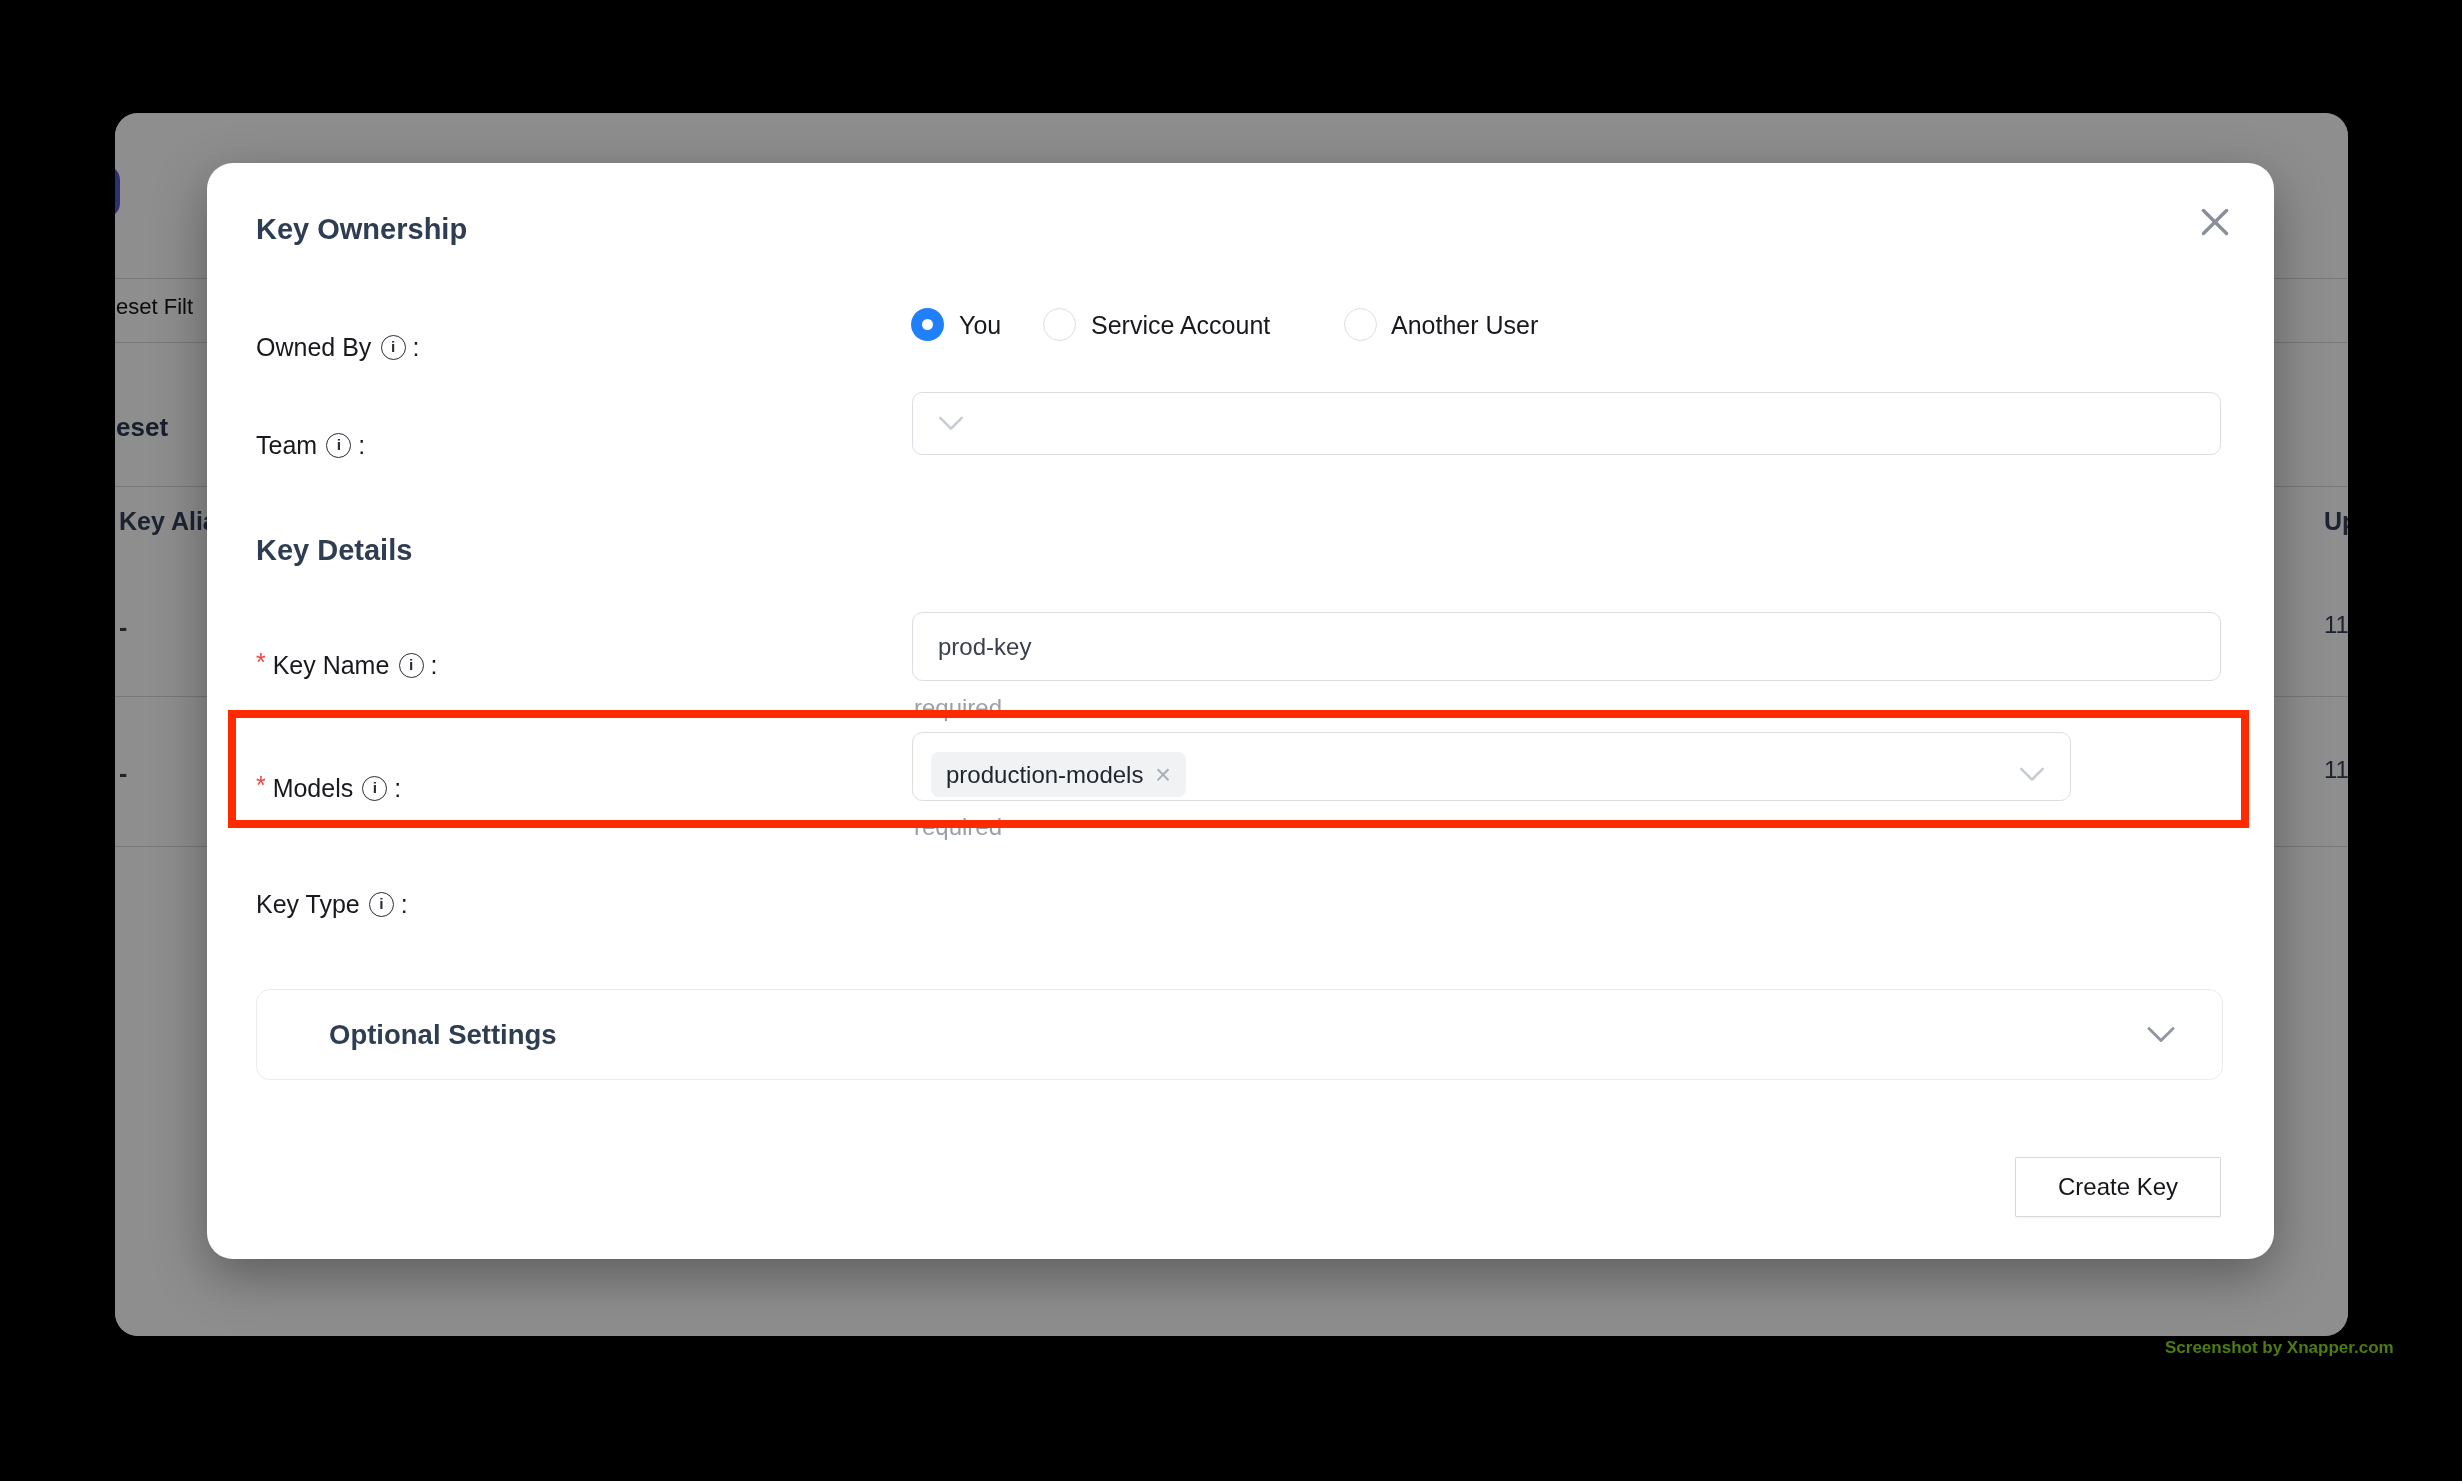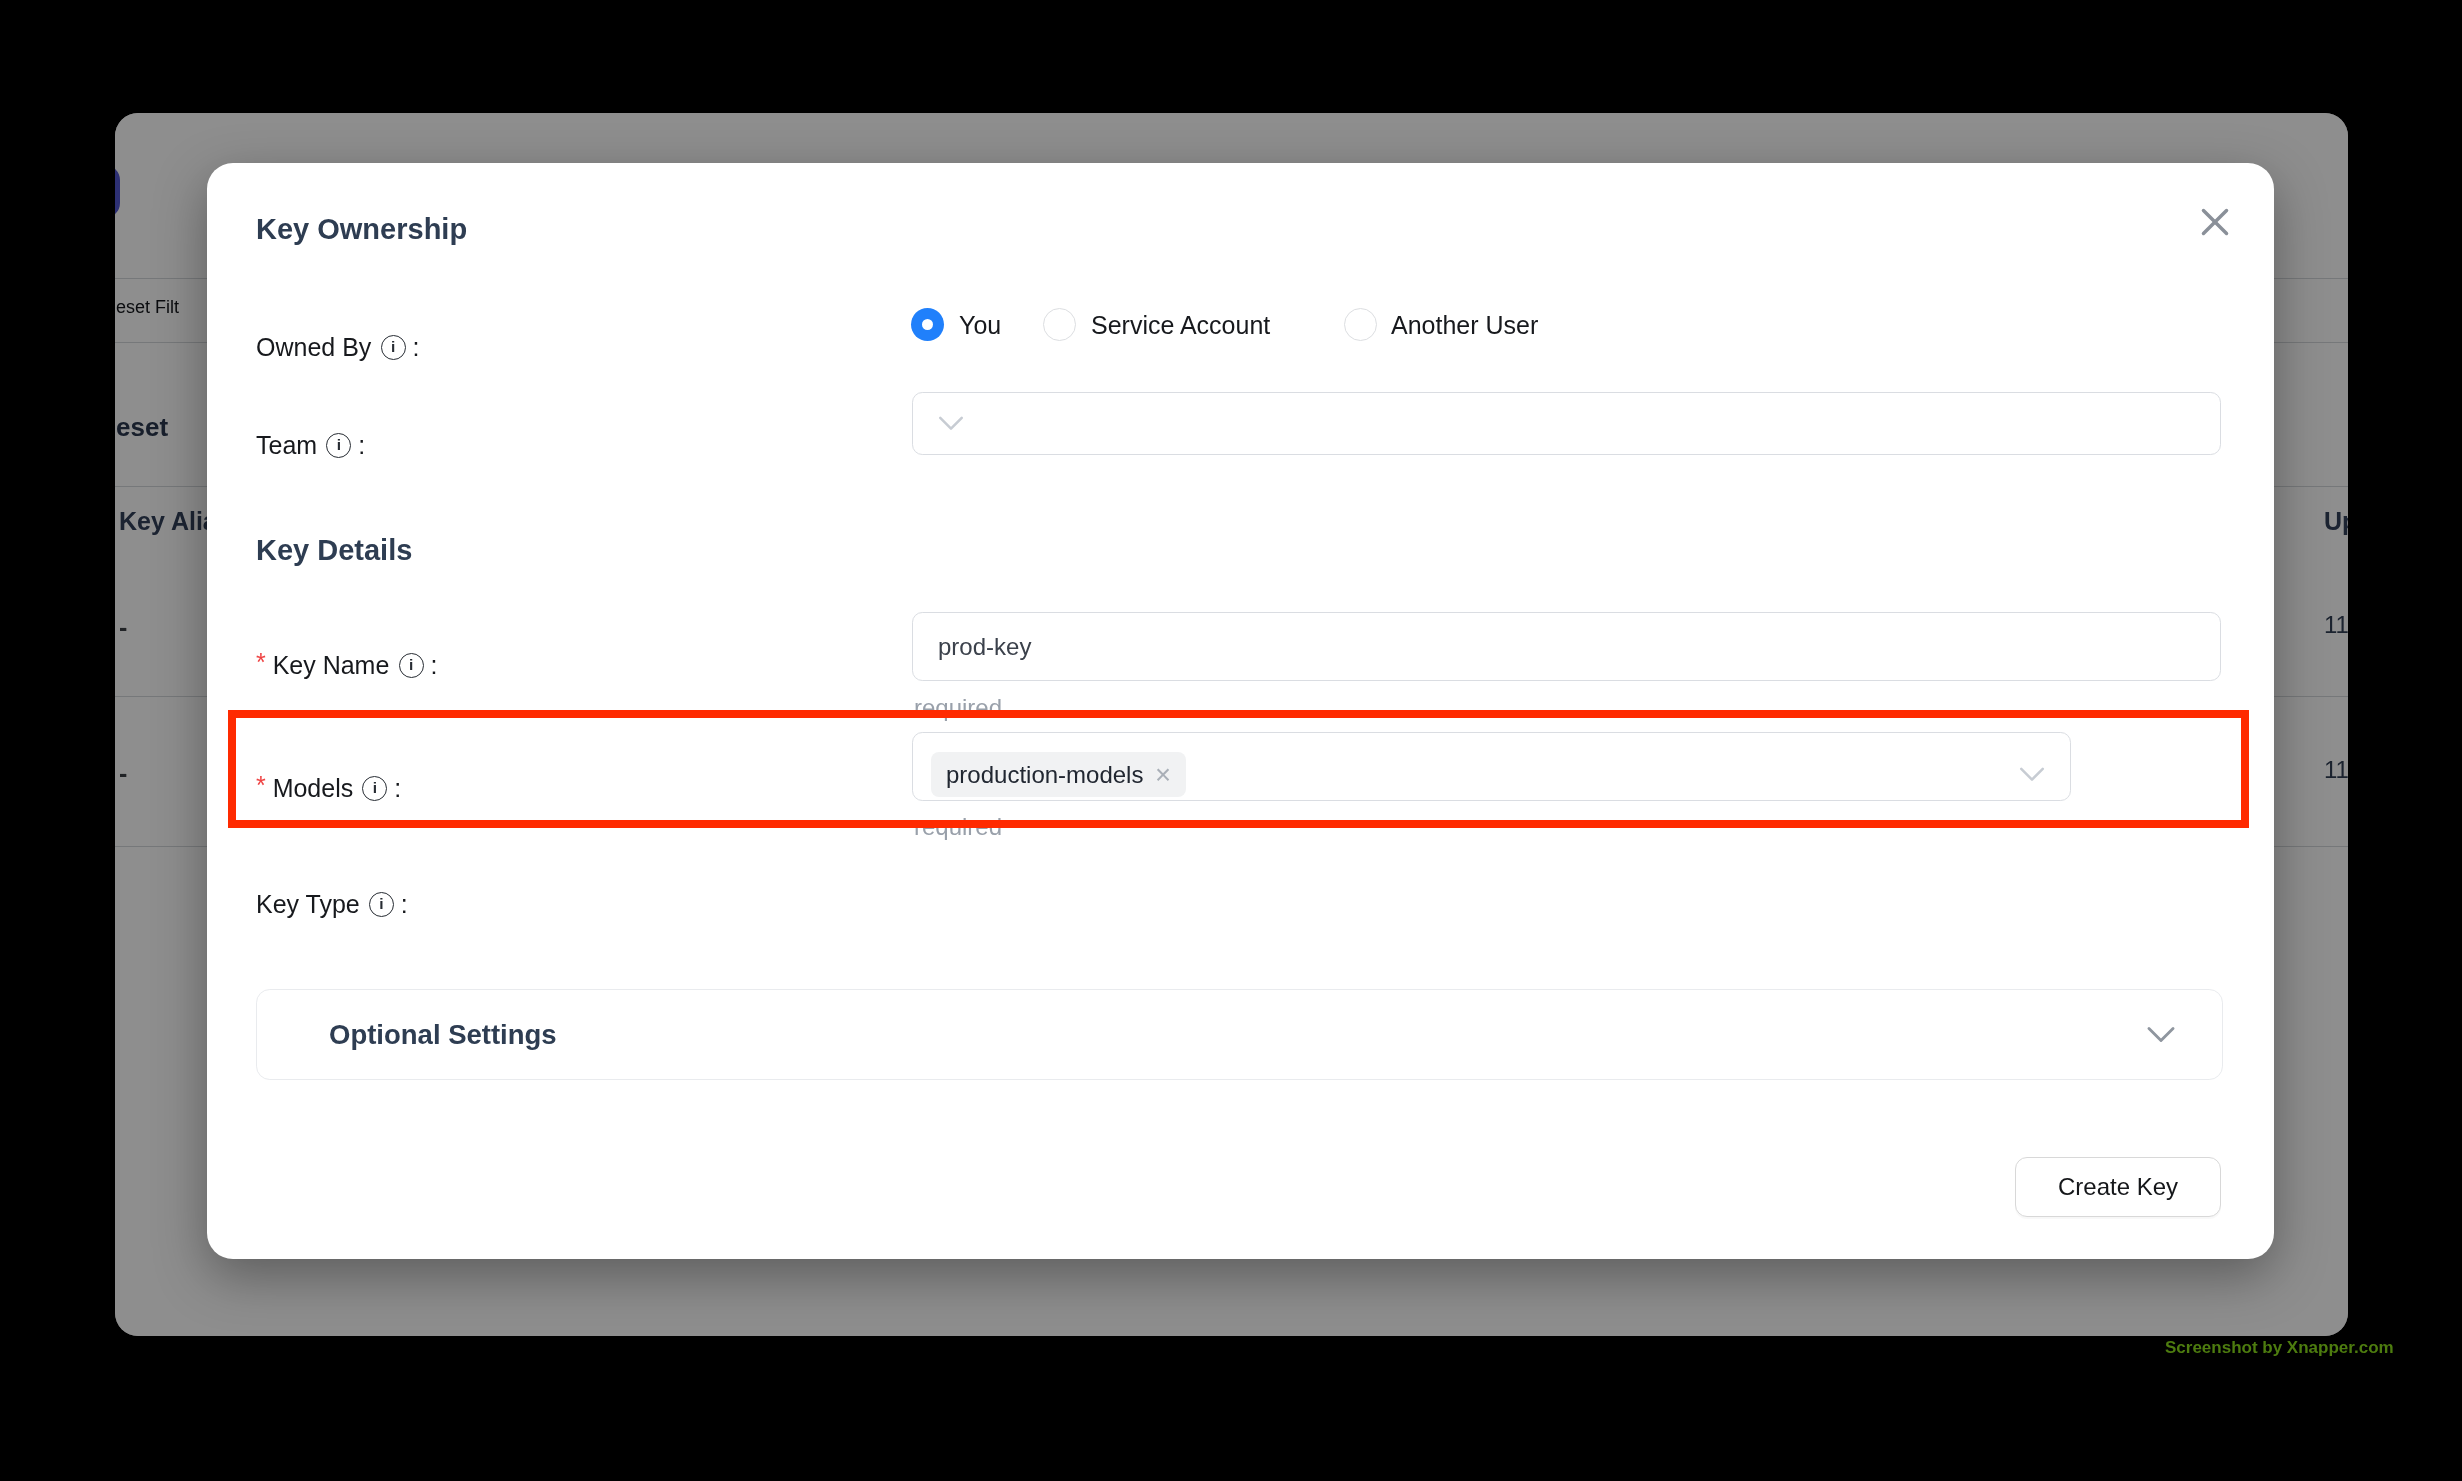--- a/index.html
+++ b/index.html
@@ -36,21 +36,21 @@
   .value{font-size:25px;color:#1d2229;flex:1;white-space:nowrap;}
   .chev{display:inline-flex;}
   .tag{display:inline-flex;align-items:center;gap:11.5px;height:45px;background:#f1f2f3;
     border-radius:8px;padding:0 15px;font-size:24px;color:#212731;white-space:nowrap;}
   .tag .x{font-size:27.5px;color:#a9afb7;line-height:1;}
   .validation{position:absolute;font-size:24px;color:#99a0aa;line-height:29px;}
   .opt-panel{position:absolute;border:1.7px solid #e9ebee;border-radius:13.8px;background:#fff;
     box-sizing:border-box;display:flex;align-items:center;justify-content:space-between;
     padding:0 46px 0 32px;}
   .opt-title{font-size:27.5px;font-weight:bold;color:#2e3d52;white-space:nowrap;margin-left:40px;}
-  .btn{position:absolute;background:#fff;border:1.4px solid #d8d8d8;border-radius:12px;
+  .btn{position:absolute;background:#fff;border:1.4px solid #d8d8d8;border-radius:1px;
     box-sizing:border-box;display:flex;align-items:center;justify-content:center;
     font-size:24px;color:#15171a;box-shadow:0 1.7px 1.1px rgba(0,0,0,0.03);}
   .close-btn{position:absolute;left:1982px;top:33px;width:52px;height:52px;
     display:flex;align-items:center;justify-content:center;cursor:pointer;}
   
   .red-rect{position:absolute;left:113px;top:597px;width:2021px;height:118px;
     border:8px solid #ff2a00;box-sizing:border-box;z-index:5;}
   .watermark{position:absolute;left:2165px;top:1336px;font-size:17px;font-weight:bold;
     color:#4d7c0f;line-height:23px;white-space:nowrap;}
 </style>
@@ -59,21 +59,21 @@
 
 <div class="shot">
 
   <div class="blue-frag"></div>
   <div class="pg-divider" style="top:165px"></div>
   <div class="pg-divider" style="top:229px"></div>
   <div class="pg-divider" style="top:373px"></div>
   <div class="pg-divider" style="top:583px"></div>
   <div class="pg-divider" style="top:733px"></div>
 
-  <div class="pg-text" style="left:1.1px;top:178px;font-size:18px;line-height:32px;font-weight:500">eset Filt</div>
+  <div class="pg-text" style="left:1.1px;top:178px;font-size:22px;line-height:32px;font-weight:500">eset Filt</div>
   <div class="pg-text" style="left:1.1px;top:298px;font-size:26px;line-height:32px;font-weight:bold;color:#2b3950">eset</div>
   <div class="pg-text" style="left:4px;top:393px;font-size:25px;line-height:31px;font-weight:bold;color:#33415a">Key Alia</div>
   <div class="pg-text" style="left:2209px;top:393px;font-size:25px;line-height:31px;font-weight:bold;color:#33415a">Up</div>
 
   <div class="pg-text" style="left:4px;top:498px;font-size:25px;line-height:32px;font-weight:bold;color:#3c3f45">-</div>
   <div class="pg-text" style="left:2209px;top:496px;font-size:24px;line-height:32px;font-weight:500;color:#323f55">11/</div>
   <div class="pg-text" style="left:4px;top:644px;font-size:25px;line-height:32px;font-weight:bold;color:#3c3f45">-</div>
   <div class="pg-text" style="left:2209px;top:641px;font-size:24px;line-height:32px;font-weight:500;color:#323f55">11/</div>
 
   <div class="overlay"></div>

